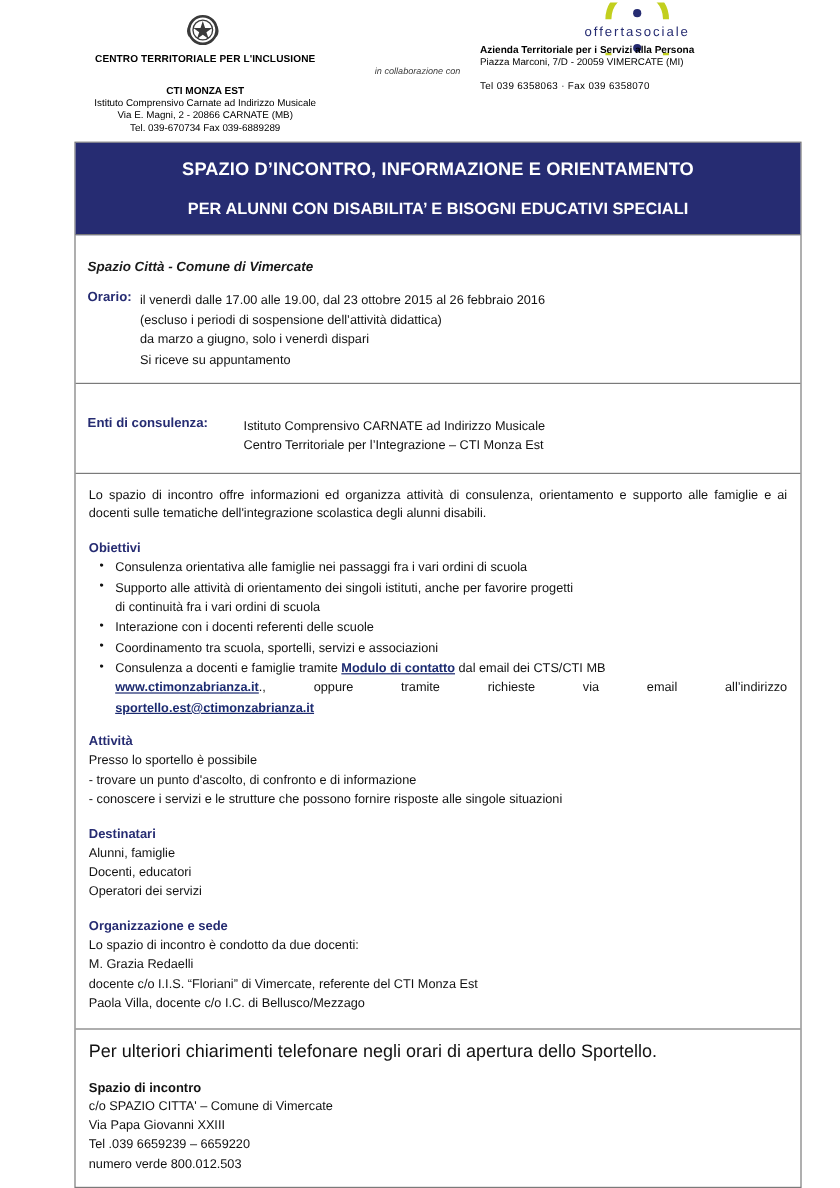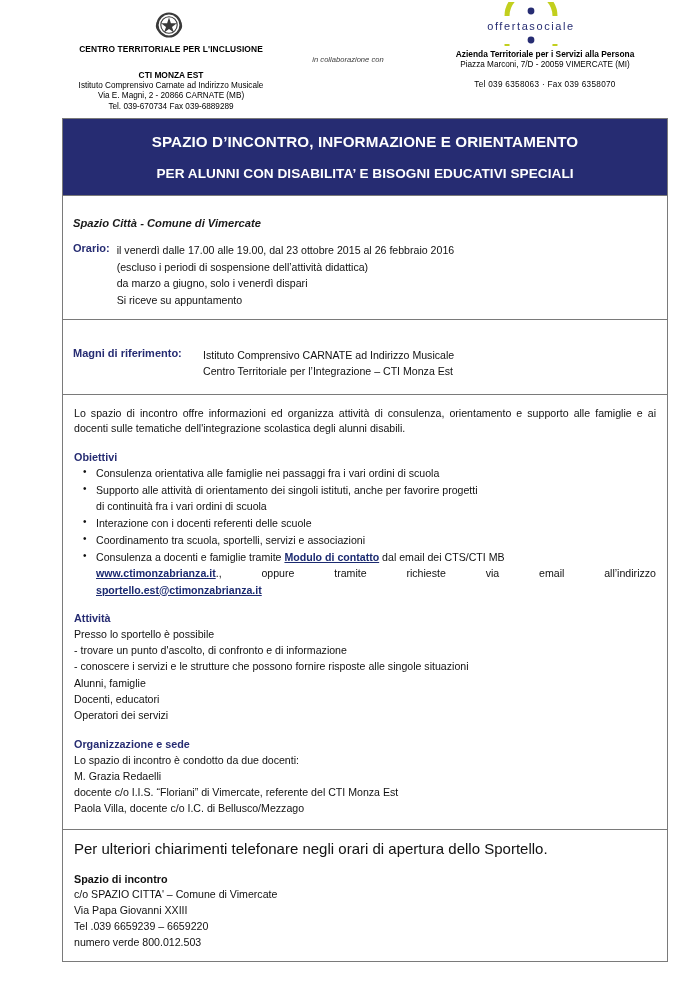--- a/index.html
+++ b/index.html
@@ -65,23 +65,23 @@
     position: absolute;
     left: 455px;
     top: 2px;
     width: 152px;
     height: 44px;
   }
   .os-logo svg { display: block; }
   .ats-block {
     position: absolute;
     left: 400px;
-    top: 49px;
+    top: 36px;
     width: 290px;
-    text-align: center;
+    text-align: left;
     line-height: 1.32;
   }
   .ats-block .a1 {
     font-size: 8.4px;
     font-weight: bold;
   }
   .ats-block .a2 { font-size: 8.2px; }
   .ats-block .a3 {
     font-size: 8.2px;
     margin-top: 9px;
@@ -304,21 +304,21 @@
         <div>il venerdì  dalle 17.00 alle 19.00, dal 23 ottobre 2015 al 26 febbraio 2016</div>
         <div class="ind">(escluso i periodi di sospensione dell’attività didattica)</div>
         <div class="ind">da marzo a giugno, solo i venerdì dispari</div>
         <div class="ind">Si riceve su appuntamento</div>
       </div>
     </div>
   </div>
 
   <div class="sec">
     <div class="enti-row">
-      <div class="enti-label">Magni di riferimento:</div>
+      <div class="enti-label">Enti di consulenza:</div>
       <div class="enti-lines">
         <div>Istituto Comprensivo CARNATE ad Indirizzo Musicale</div>
         <div>Centro Territoriale per l’Integrazione – CTI Monza Est</div>
       </div>
     </div>
   </div>
 
   <div class="body-sec">
 
     <div class="intro">Lo spazio di incontro offre informazioni ed organizza attività di consulenza, orientamento e supporto alle famiglie e ai docenti sulle tematiche dell'integrazione scolastica degli alunni disabili.</div>
@@ -355,20 +355,21 @@
       </li>
     </ul>
 
     <div class="h-sub">Attività</div>
     <div class="plain-lines">
       <div>Presso lo sportello è possibile</div>
       <div>- trovare un punto d'ascolto, di confronto e di informazione</div>
       <div>- conoscere i servizi e le strutture che possono fornire risposte alle singole situazioni</div>
     </div>
 
+    <div class="h-sub">Destinatari</div>
     <div class="plain-lines">
       <div>Alunni, famiglie</div>
       <div>Docenti, educatori</div>
       <div>Operatori dei servizi</div>
     </div>
 
     <div class="h-sub">Organizzazione e sede</div>
     <div class="plain-lines">
       <div>Lo spazio di incontro è condotto da due docenti:</div>
       <div>M. Grazia Redaelli</div>

